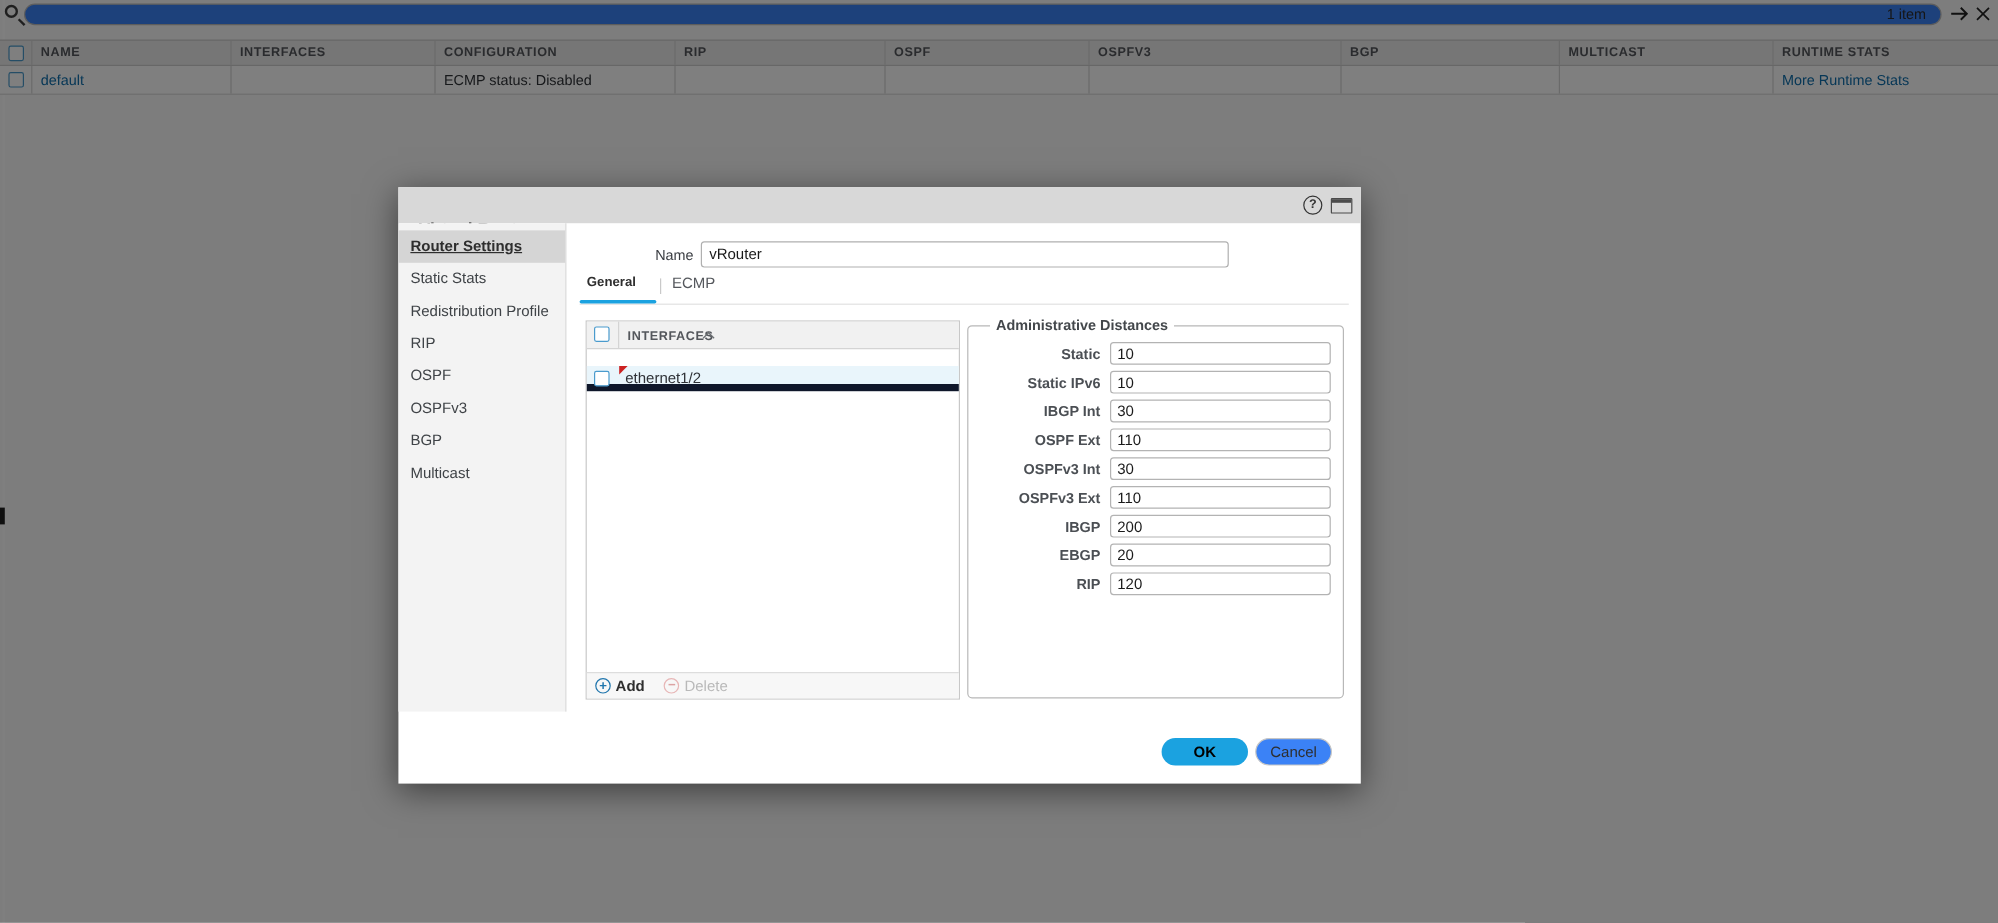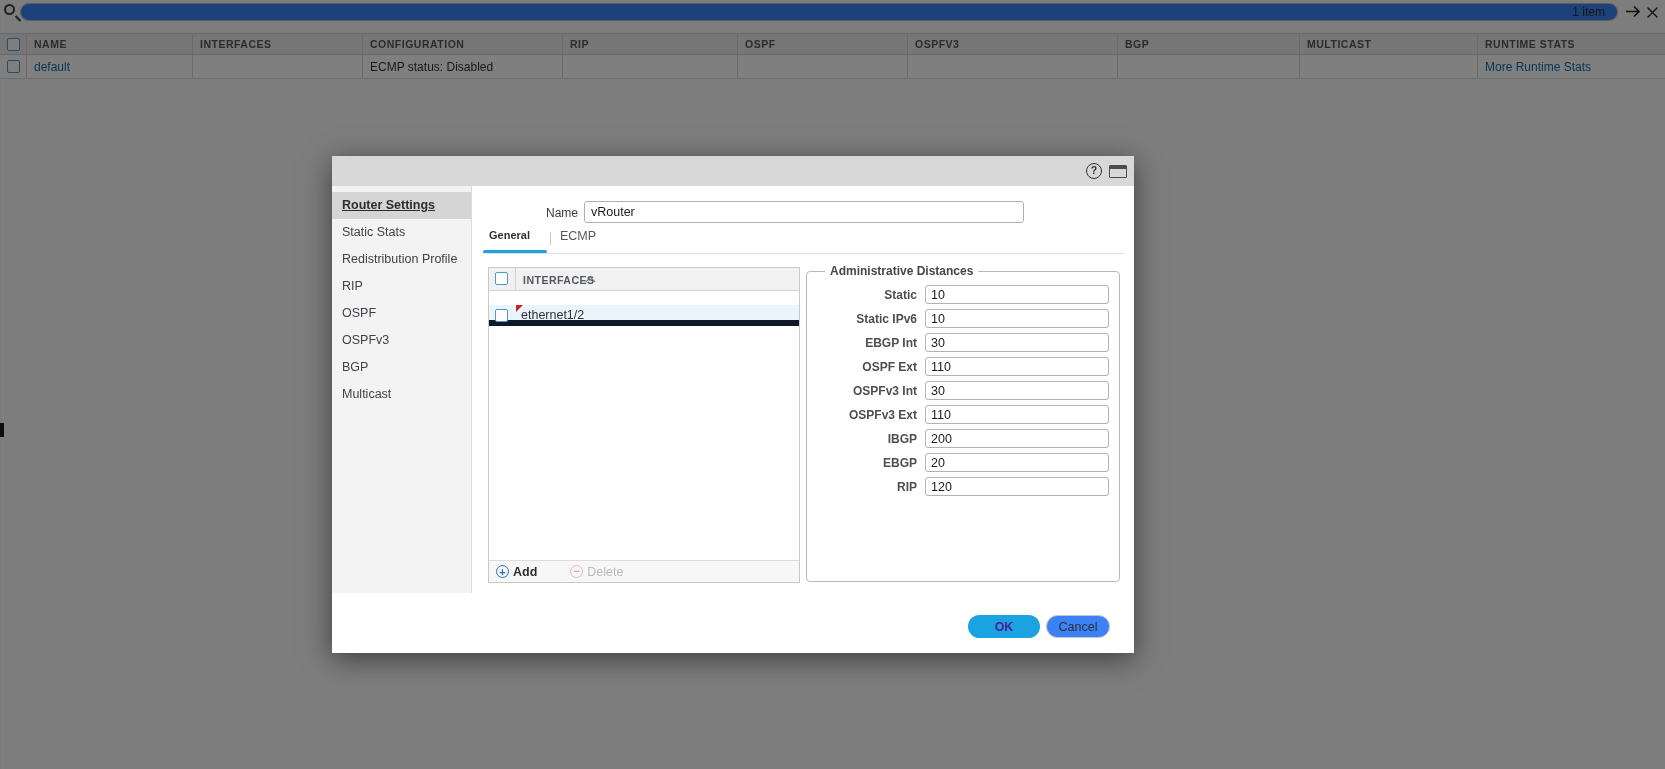--- a/index.html
+++ b/index.html
@@ -87,21 +87,21 @@
   .chevron-up { position:absolute; left:98px; top:10px; width:7px; height:7px;
     border-left:1.6px solid #6b6f73; border-top:1.6px solid #6b6f73; transform:rotate(45deg); cursor:pointer; }
   .if-row { position:absolute; left:0; right:0; height:21px; cursor:pointer; }
   .if-row .cb { position:absolute; left:6px; top:4px; }
   .if-row-label { position:absolute; left:32px; top:3px; font-size:12.5px; color:#2f3237; }
   .corner-marker { position:absolute; left:27px; top:0; width:0; height:0;
     border-top:7px solid var(--marker_red); border-right:7px solid transparent; }
   .if-row.r0 { top:23px; border-bottom:1px solid #ededed; }
   .if-row.r1 { top:37px; background:var(--row_selected); border-bottom:6px solid #0f172a; }
   .if-footer { position:absolute; left:0; right:0; bottom:0; height:22px; background:#f7f7f7;
-    border-top:1px solid #dddddd; display:flex; align-items:center; padding-left:7px; gap:33px; }
+    border-top:1px solid #dddddd; display:flex; align-items:center; padding-left:7px; gap:16px; }
   .btn-add, .btn-delete { display:flex; align-items:center; gap:4px; cursor:pointer; }
   .plus-icon { width:13px; height:13px; border:1.4px solid #2076ad; border-radius:50%;
     color:#2076ad; font-size:11px; line-height:12px; text-align:center; font-weight:bold; }
   .plus-icon::after { content:'+'; }
   .minus-icon { width:13px; height:13px; border:1.4px solid #e7b6b6; border-radius:50%;
     color:#dca3a3; font-size:11px; line-height:11px; text-align:center; font-weight:bold; }
   .minus-icon::after { content:'−'; }
   .add-label { font-size:12.5px; font-weight:bold; color:#2e2e2e; }
   .delete-label { font-size:12.5px; color:#b9b9b9; }
 
@@ -109,21 +109,21 @@
   .adm-fieldset { position:absolute; left:474px; top:108px; width:263px; height:318px;
     border:1px solid #b8b8b8; border-radius:4px; padding:6px 10px 0 10px; }
   .adm-legend { margin-left:8px; padding:0 5px; font-size:12px; font-weight:bold; color:#43474b; }
   .adm-row { display:flex; align-items:center; height:21px; margin-bottom:3px; }
   .adm-label { width:108px; text-align:right; font-size:12px; font-weight:bold; color:#4b4f54; padding-right:8px; }
   .adm-input { width:184px; height:19px; border:1px solid #b3b3b3; border-radius:3px;
     font-size:12.5px; color:#1a1a1a; padding:0 5px; font-family:"Liberation Sans", sans-serif; }
 
   
   .ok-btn { position:absolute; left:636px; top:459px; width:72px; height:23px; border:none;
-    border-radius:12px; background:var(--accent); color:#4c1d95; font-size:12.5px; font-weight:bold;
+    border-radius:12px; background:var(--accent); color:#000000; font-size:12.5px; font-weight:bold;
     cursor:pointer; font-family:"Liberation Sans", sans-serif; }
   .cancel-btn { position:absolute; left:714px; top:459px; width:64px; height:23px;
     border:1px solid #c6c6c6; border-radius:12px; background:#3b82f6; color:#2e2e2e; font-size:12.5px;
     cursor:pointer; font-family:"Liberation Sans", sans-serif; }
 </style>
 </head>
 <body>
 
 <div class="bg-screen">
   <div class="left-divider"></div>
@@ -240,21 +240,21 @@
     <legend class="adm-legend">Administrative Distances</legend>
     <div class="adm-row">
       <span class="adm-label">Static</span>
       <input class="adm-input" type="text" value="10" style="">
     </div>
     <div class="adm-row">
       <span class="adm-label">Static IPv6</span>
       <input class="adm-input" type="text" value="10" style="">
     </div>
     <div class="adm-row">
-      <span class="adm-label">EBGP Int</span>
+      <span class="adm-label">IBGP Int</span>
       <input class="adm-input" type="text" value="30" style="">
     </div>
     <div class="adm-row">
       <span class="adm-label">OSPF Ext</span>
       <input class="adm-input" type="text" value="110" style="">
     </div>
     <div class="adm-row">
       <span class="adm-label">OSPFv3 Int</span>
       <input class="adm-input" type="text" value="30" style="">
     </div>

